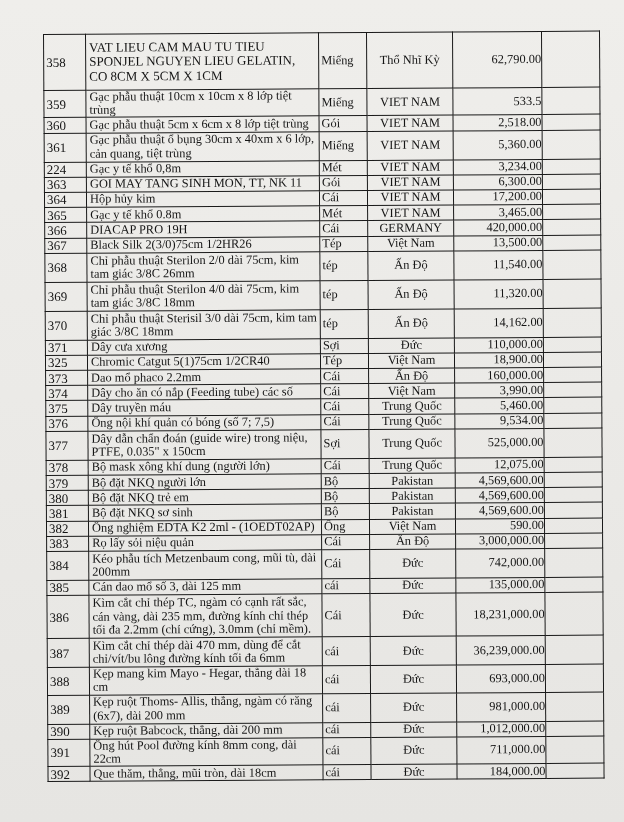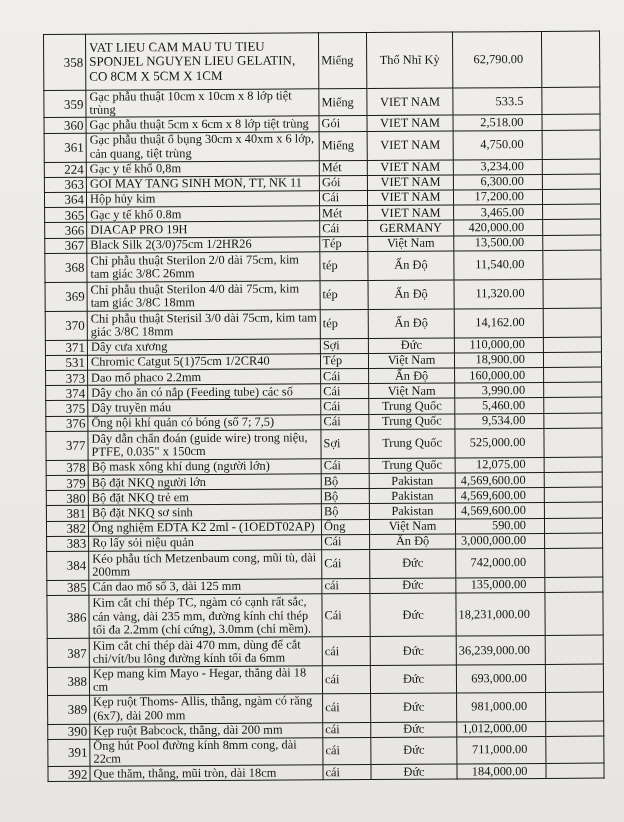--- a/index.html
+++ b/index.html
@@ -28,25 +28,25 @@
       padding: 0 2px;
       vertical-align: middle;
       overflow: hidden;
     }
     col.c-stt { width: 42px; }
     col.c-desc { width: 233px; }
     col.c-unit { width: 48px; }
     col.c-origin { width: 86px; }
     col.c-price { width: 89px; }
     col.c-empty { width: 58px; }
-    td.stt { text-align: right; font-size: 13px; }
+    td.stt { text-align: left; font-size: 13px; }
     td.desc { text-align: left; padding-left: 3px; }
     td.unit { text-align: left; }
     td.origin { text-align: center; }
-    td.price { text-align: right; padding-right: 18px; }
+    td.price { text-align: right; padding-right: 0; }
     tr { height: 15.2px; }
     tr.tall2 { height: 29px; }
     tr.tall3 { height: 43px; }
     tr.first { height: 56px; }
     td.desc.big { font-size: 13px; line-height: 14.5px; }
   </style>
 </head>
 <body>
 
 <div class="page">
@@ -82,21 +82,21 @@
           <td class="unit">Gói</td>
           <td class="origin">VIET NAM</td>
           <td class="price">2,518.00</td>
           <td class="note"></td>
         </tr>
         <tr class="tall2">
           <td class="stt">361</td>
           <td class="desc">Gạc phẫu thuật ổ bụng 30cm x 40xm x 6 lớp, cản quang, tiệt trùng</td>
           <td class="unit">Miếng</td>
           <td class="origin">VIET NAM</td>
-          <td class="price">4,750.00</td>
+          <td class="price">5,360.00</td>
           <td class="note"></td>
         </tr>
         <tr>
           <td class="stt">224</td>
           <td class="desc">Gạc y tế khổ 0,8m</td>
           <td class="unit">Mét</td>
           <td class="origin">VIET NAM</td>
           <td class="price">3,234.00</td>
           <td class="note"></td>
         </tr>
@@ -166,21 +166,21 @@
         </tr>
         <tr>
           <td class="stt">371</td>
           <td class="desc">Dây cưa xương</td>
           <td class="unit">Sợi</td>
           <td class="origin">Đức</td>
           <td class="price">110,000.00</td>
           <td class="note"></td>
         </tr>
         <tr>
-          <td class="stt">531</td>
+          <td class="stt">325</td>
           <td class="desc">Chromic Catgut 5(1)75cm 1/2CR40</td>
           <td class="unit">Tép</td>
           <td class="origin">Việt Nam</td>
           <td class="price">18,900.00</td>
           <td class="note"></td>
         </tr>
         <tr>
           <td class="stt">373</td>
           <td class="desc">Dao mổ phaco 2.2mm</td>
           <td class="unit">Cái</td>

